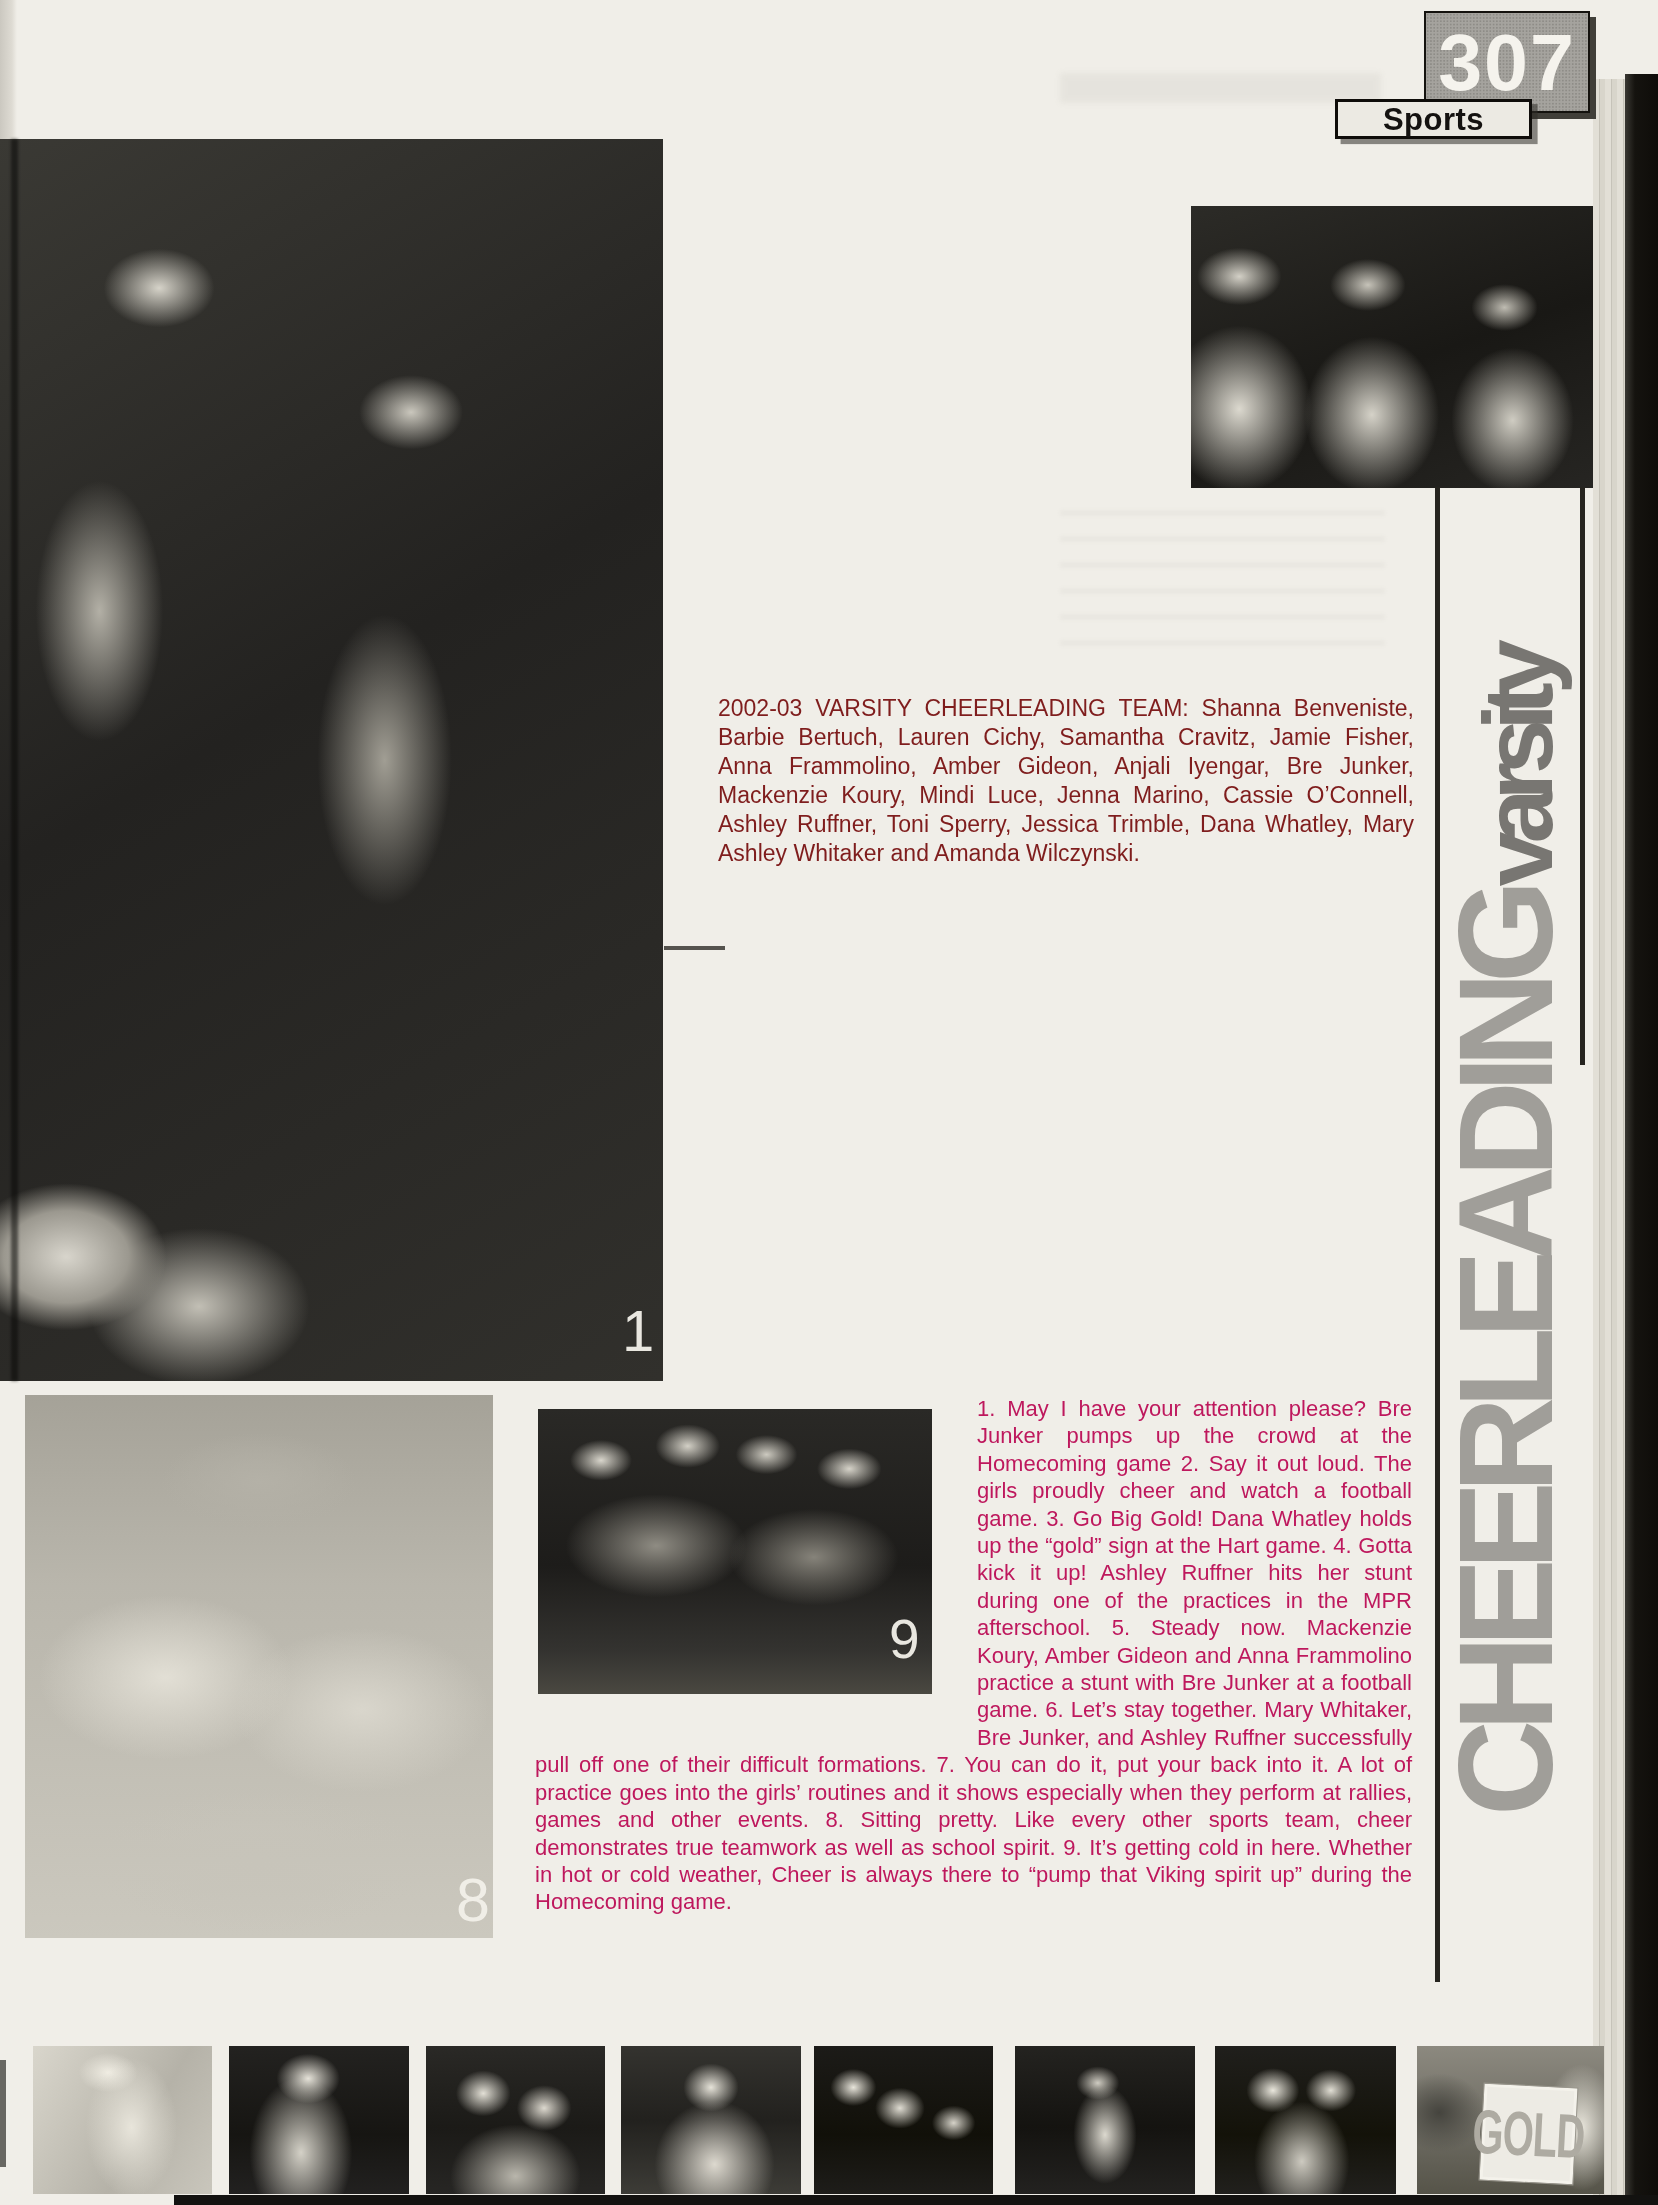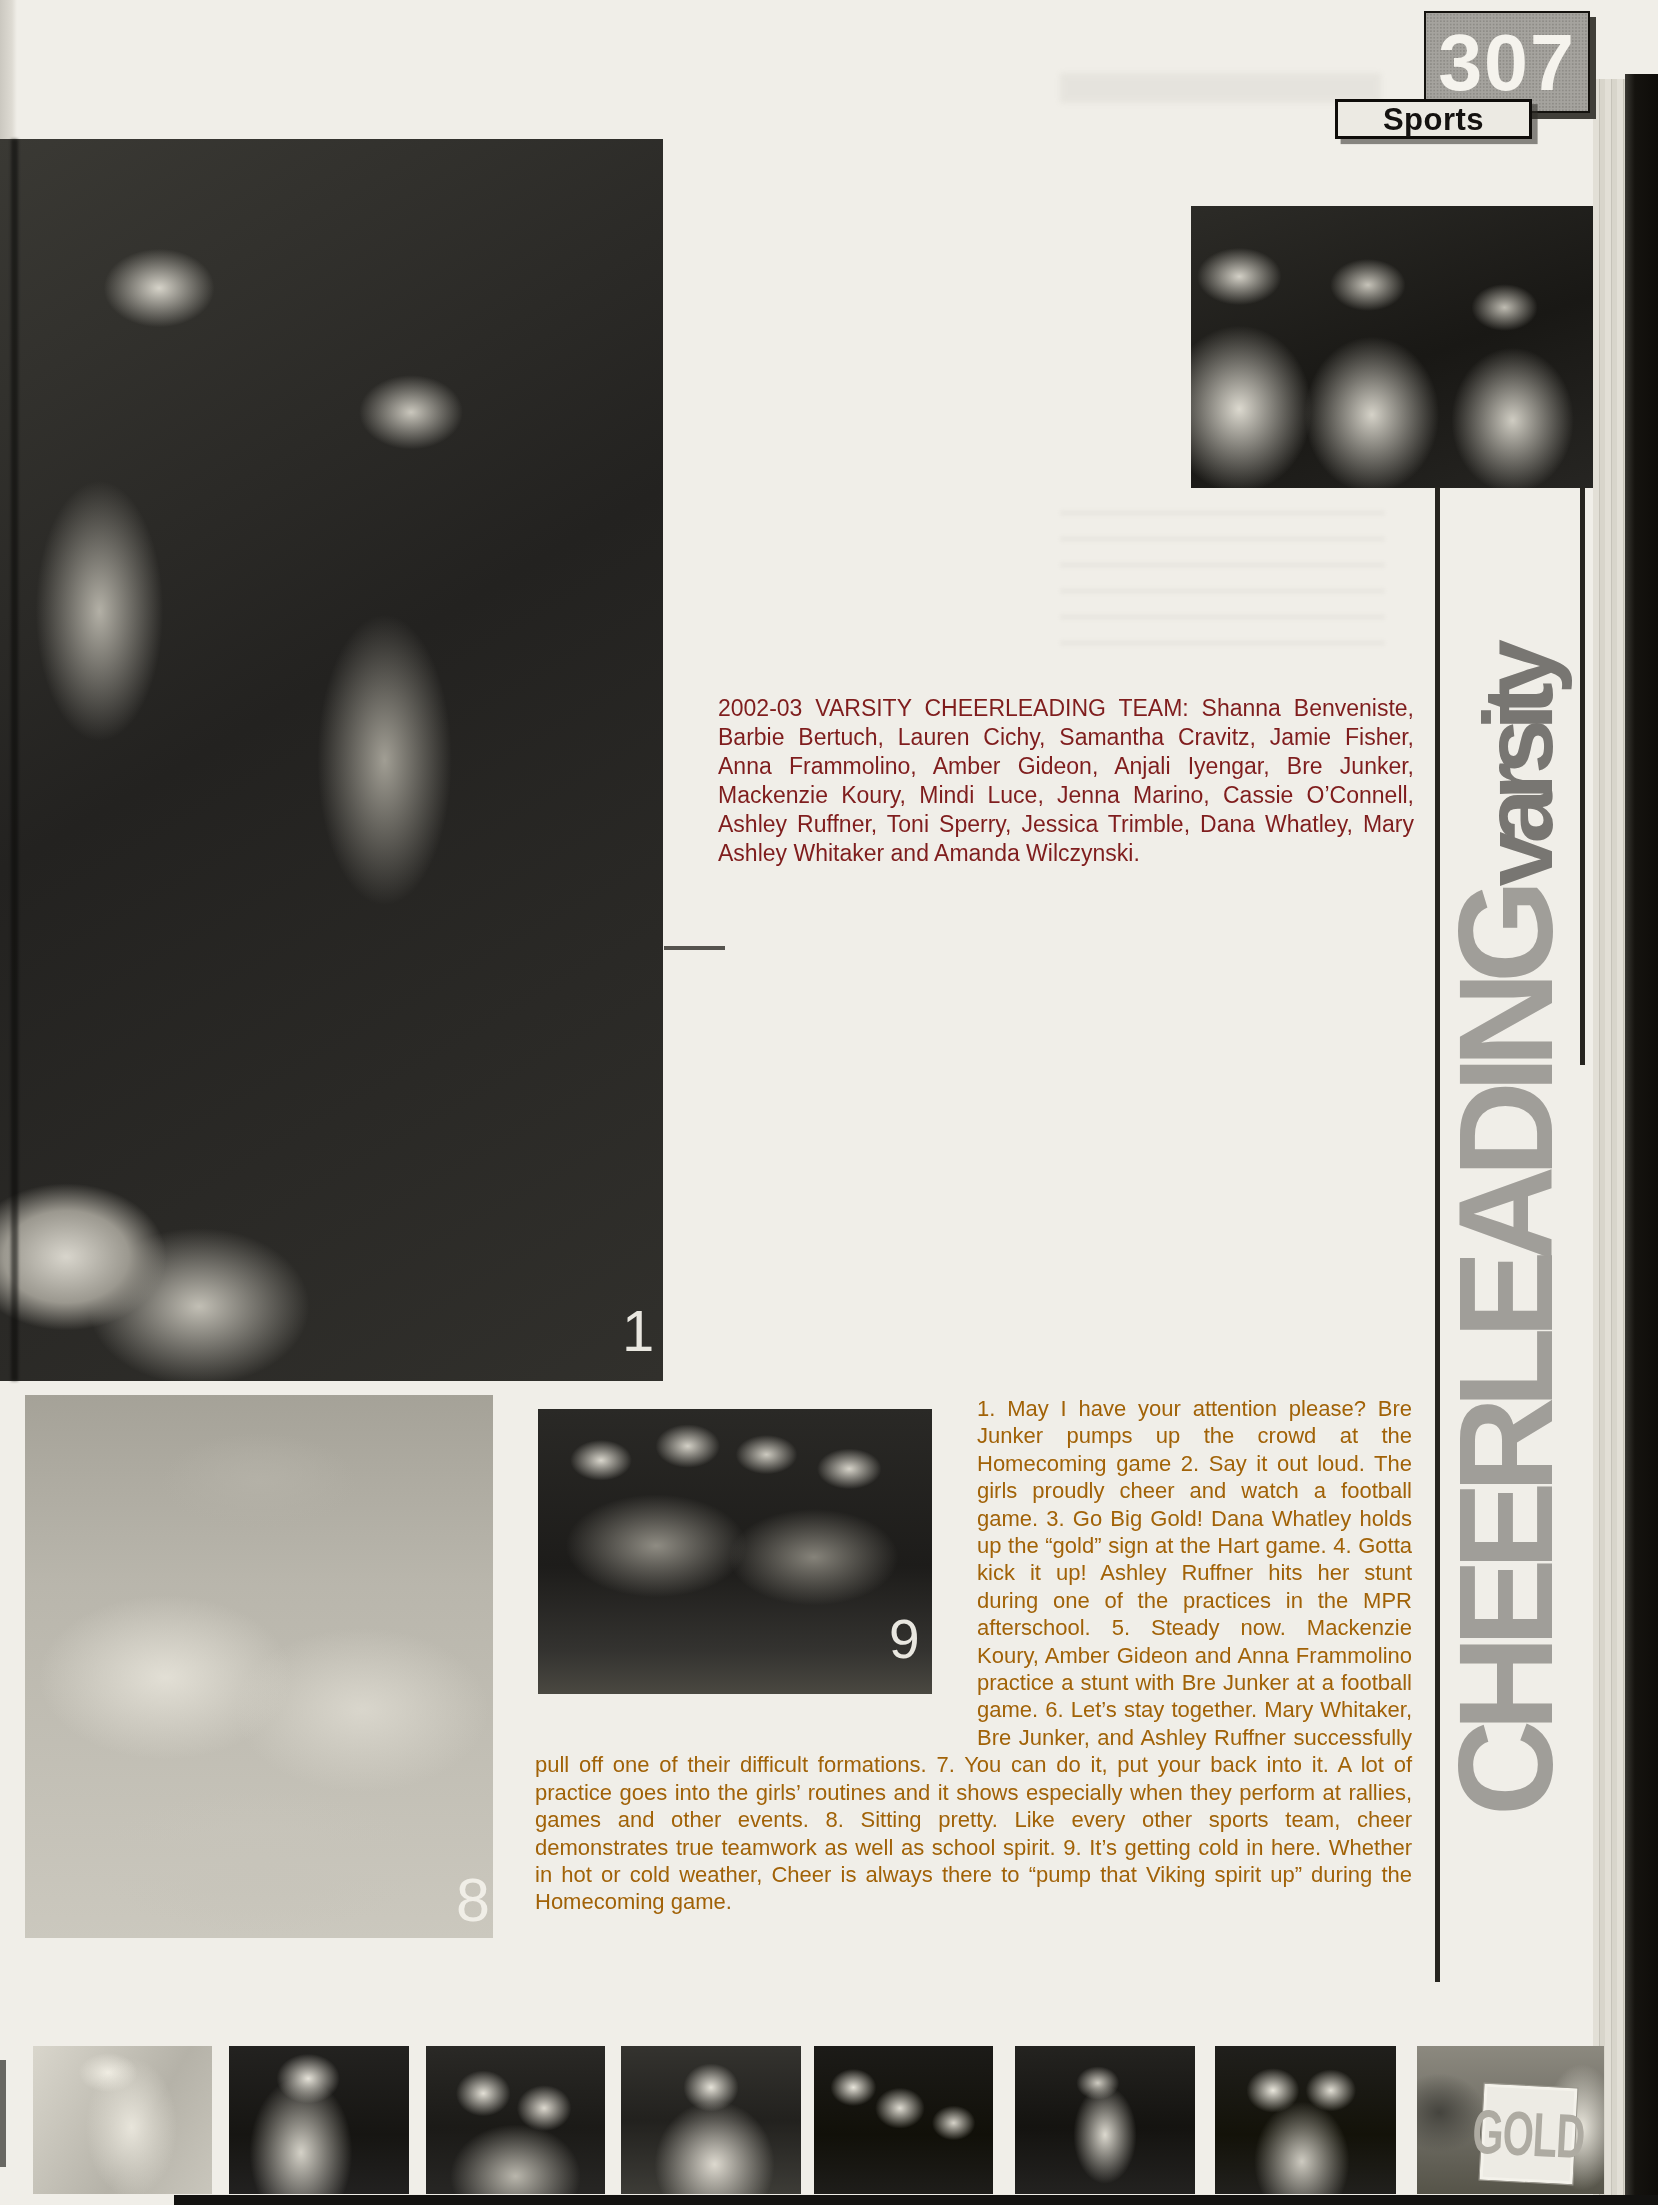--- a/index.html
+++ b/index.html
@@ -104,21 +104,21 @@
   .vt-main{font-size:133px;font-weight:bold;color:#a09e99;letter-spacing:-11.6px;}
   .vt-sub{font-size:99px;font-weight:bold;color:#787672;letter-spacing:-12px;margin-left:4.6px;}
 
   
   .roster{
     left:718px;top:694px;width:696px;
     font-size:23px;line-height:29px;text-align:justify;color:#7f1d1d;
   }
   .caption{
     left:535px;top:1395px;width:877px;
-    font-size:22px;line-height:27.4px;text-align:justify;color:#a16207;
+    font-size:22px;line-height:27.4px;text-align:justify;color:#be185d;
   }
   .caption-spacer{float:left;width:442px;height:332px;}
 
   
   .ghost-a{left:1060px;top:511px;width:325px;height:153px;
     background:repeating-linear-gradient(#8f8c83 0 3.7px, rgba(0,0,0,0) 3.7px 26px);
     opacity:.10;filter:blur(2.3px);}
   .ghost-b{left:1060px;top:73px;width:321px;height:30px;background:#8f8c83;opacity:.10;filter:blur(3.3px);}
 
   

